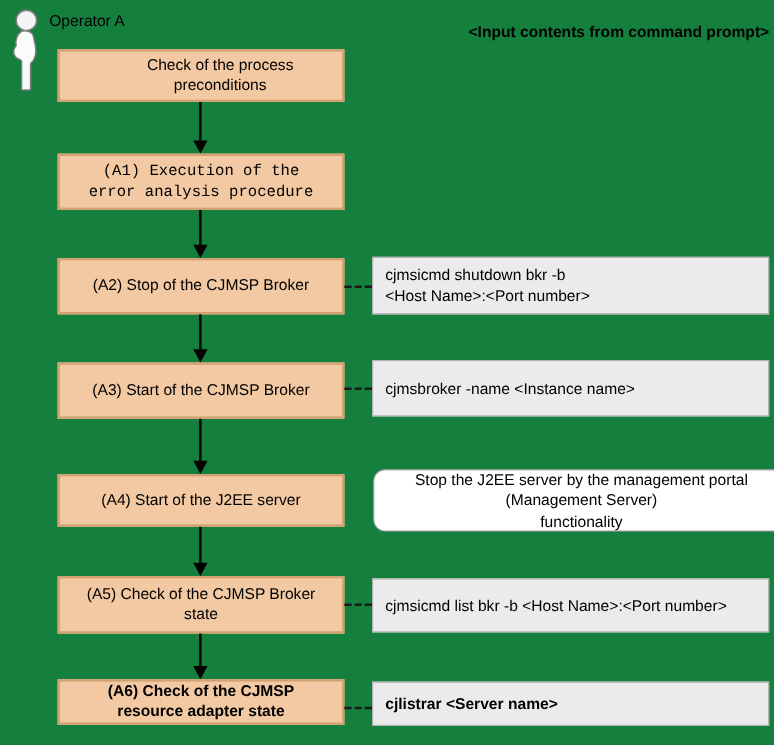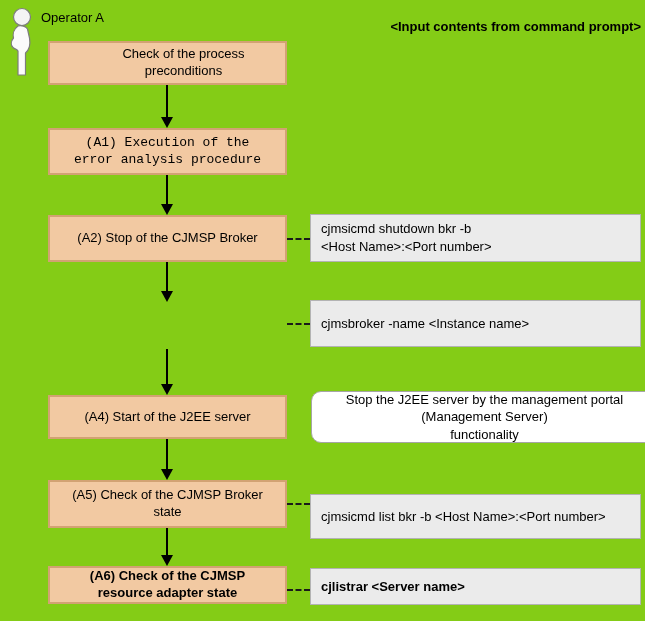--- a/index.html
+++ b/index.html
@@ -1,17 +1,17 @@
 <!DOCTYPE html>
 <html style="--step_fill: #f2c9a2; --step_border: #d2a273; --cmd_fill: #ebebeb; --cmd_border: #b3b3b3; --note_border: #a6a6a6; --arrow: #000000;"><head>
 <meta charset="utf-8">
 <style>
   html,body{margin:0;padding:0;background:#ffffff;}
   body{font-family:"Liberation Sans","DejaVu Sans",sans-serif;color:#000;}
-  .canvas{position:relative;width:645px;height:621px;background:#84cc16;overflow:hidden;}
+  .canvas{position:relative;width:645px;height:621px;background:#15803d;overflow:hidden;}
 
   .operator-label{position:absolute;left:41px;top:10px;font-size:13px;}
   .input-title{position:absolute;left:310px;top:19px;width:331px;text-align:right;
                font-size:13px;font-weight:bold;}
 
   .person{position:absolute;left:4px;top:7px;}
 
   .step{position:absolute;left:48px;width:239px;
         background:var(--step_fill,#f2c9a2);
         border:2px solid var(--step_border,#d2a273);
@@ -55,20 +55,21 @@
              L14 68 L21.5 68 L21.5 46 C25 43 26.5 37 25.5 31 L23.5 22
              C22 19.5 17.5 18 14 19 Z" fill="#fbfbfb" stroke="#7d7d7d" stroke-width="1.2" stroke-linejoin="round"></path>
   </svg>
 
   <div class="operator-label">Operator A</div>
   <div class="input-title">&lt;Input contents from command prompt&gt;</div>
 
   <div class="step" style="top:41px;height:44px;padding-left:46px;">Check of the process preconditions</div>
   <div class="step" style="top:128px;height:47px;font-family:Liberation Mono, monospace;">(A1) Execution of the error analysis procedure</div>
   <div class="step" style="top:215px;height:47px;">(A2) Stop of the CJMSP Broker</div>
+  <div class="step" style="top:302px;height:47px;">(A3) Start of the CJMSP Broker</div>
   <div class="step" style="top:395px;height:44px;">(A4) Start of the J2EE server</div>
   <div class="step" style="top:480px;height:48px;">(A5) Check of the CJMSP Broker state</div>
   <div class="step" style="top:566px;height:38px;font-weight:bold;">(A6) Check of the CJMSP resource adapter state</div>
 
   <div class="arrow-line" style="top:85px;height:32px;"></div>
   <div class="arrow-head" style="top:117px;"></div>
   <div class="arrow-line" style="top:175px;height:29px;"></div>
   <div class="arrow-head" style="top:204px;"></div>
   <div class="arrow-line" style="top:262px;height:29px;"></div>
   <div class="arrow-head" style="top:291px;"></div>
@@ -83,16 +84,16 @@
   <div class="dash" style="top:323px;"></div>
   <div class="dash" style="top:503px;"></div>
   <div class="dash" style="top:589px;"></div>
 
   <div class="cmd" style="top:300px;height:47px;">cjmsbroker -name &lt;Instance name&gt;</div>
   <div class="cmd" style="top:214px;height:48px;">cjmsicmd shutdown bkr -b
 &lt;Host Name&gt;:&lt;Port number&gt;</div>
   <div class="note" style="top:391px;height:52px;">Stop the J2EE server by the management portal
 (Management Server)
 functionality</div>
-  <div class="cmd" style="top:482px;height:45px;margin-top:12px;">cjmsicmd list bkr -b &lt;Host Name&gt;:&lt;Port number&gt;</div>
+  <div class="cmd" style="top:482px;height:45px;">cjmsicmd list bkr -b &lt;Host Name&gt;:&lt;Port number&gt;</div>
   <div class="cmd" style="top:568px;height:37px;font-weight:bold;">cjlistrar &lt;Server name&gt;</div>
 
 </div>
 
 </body></html>

